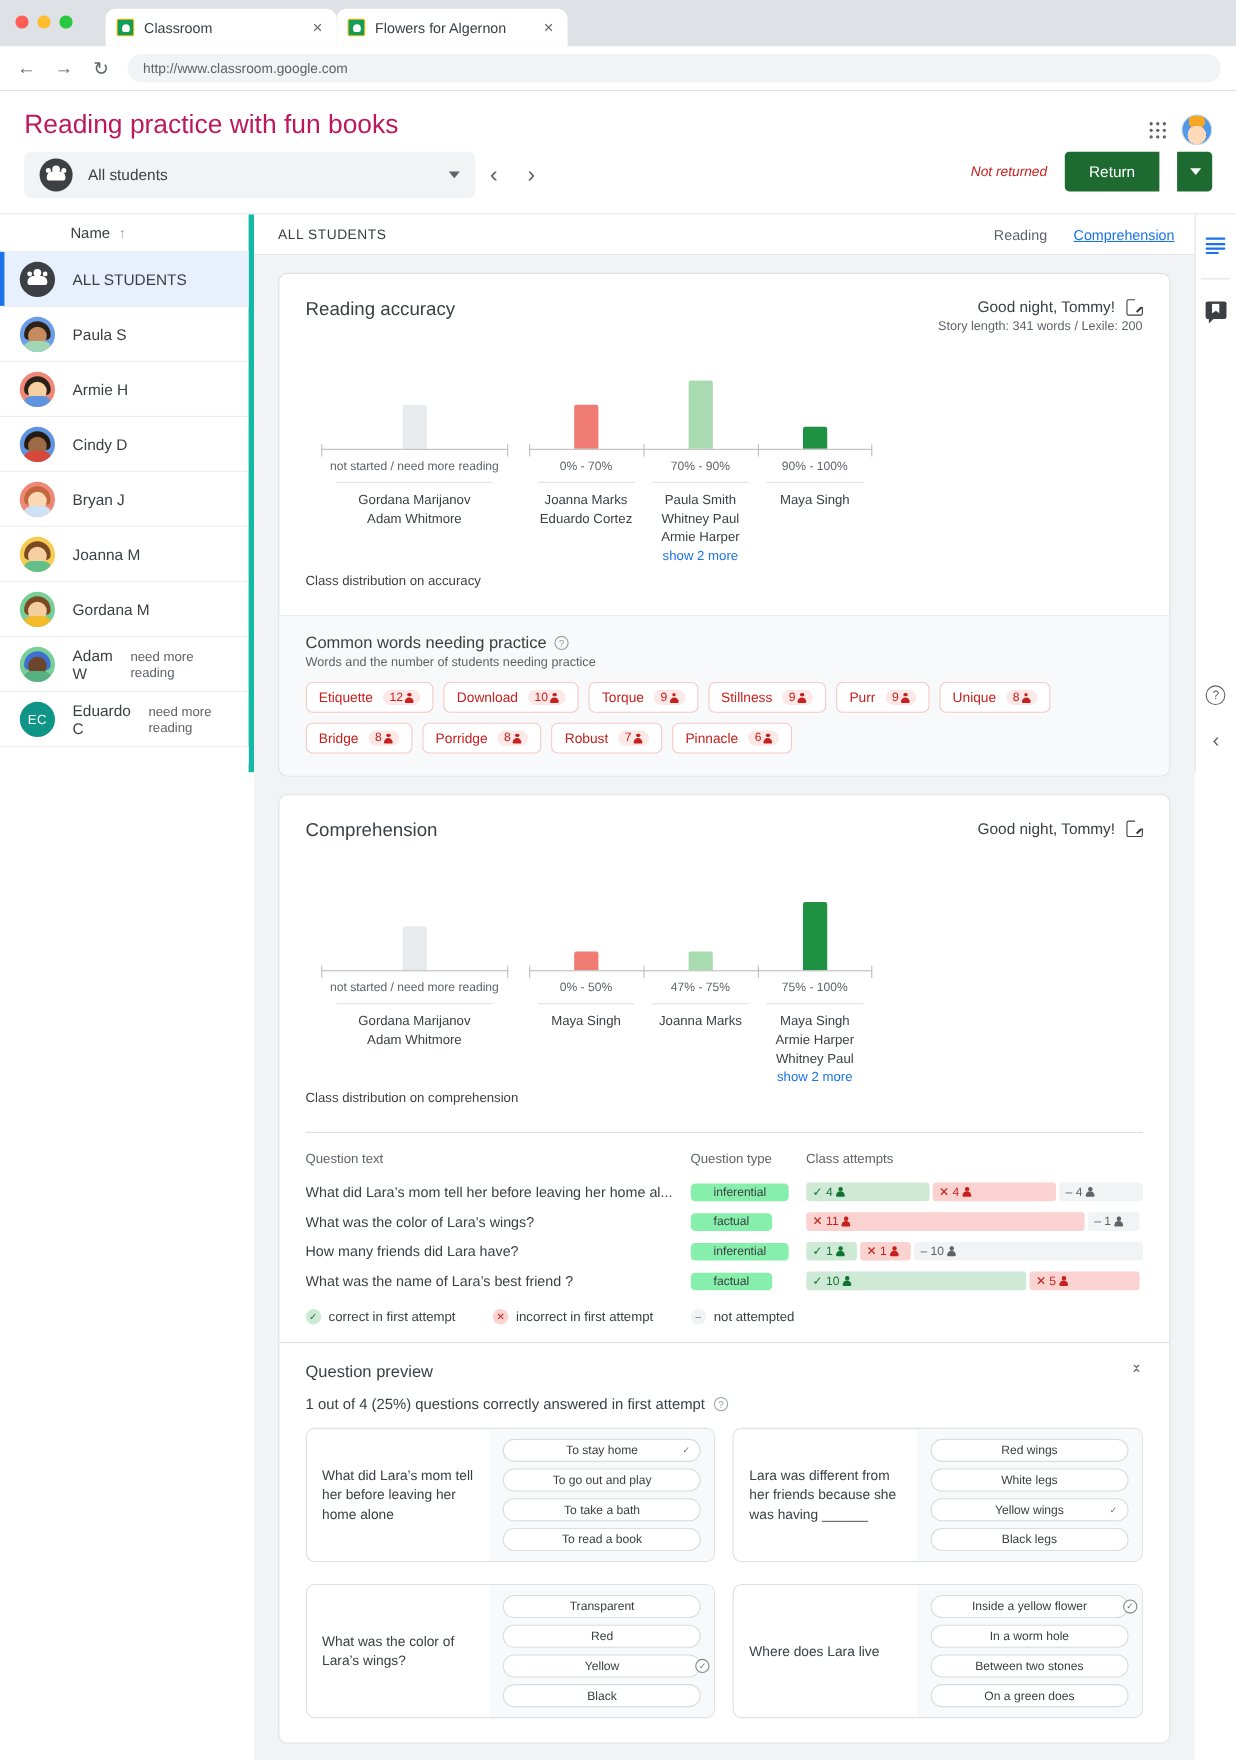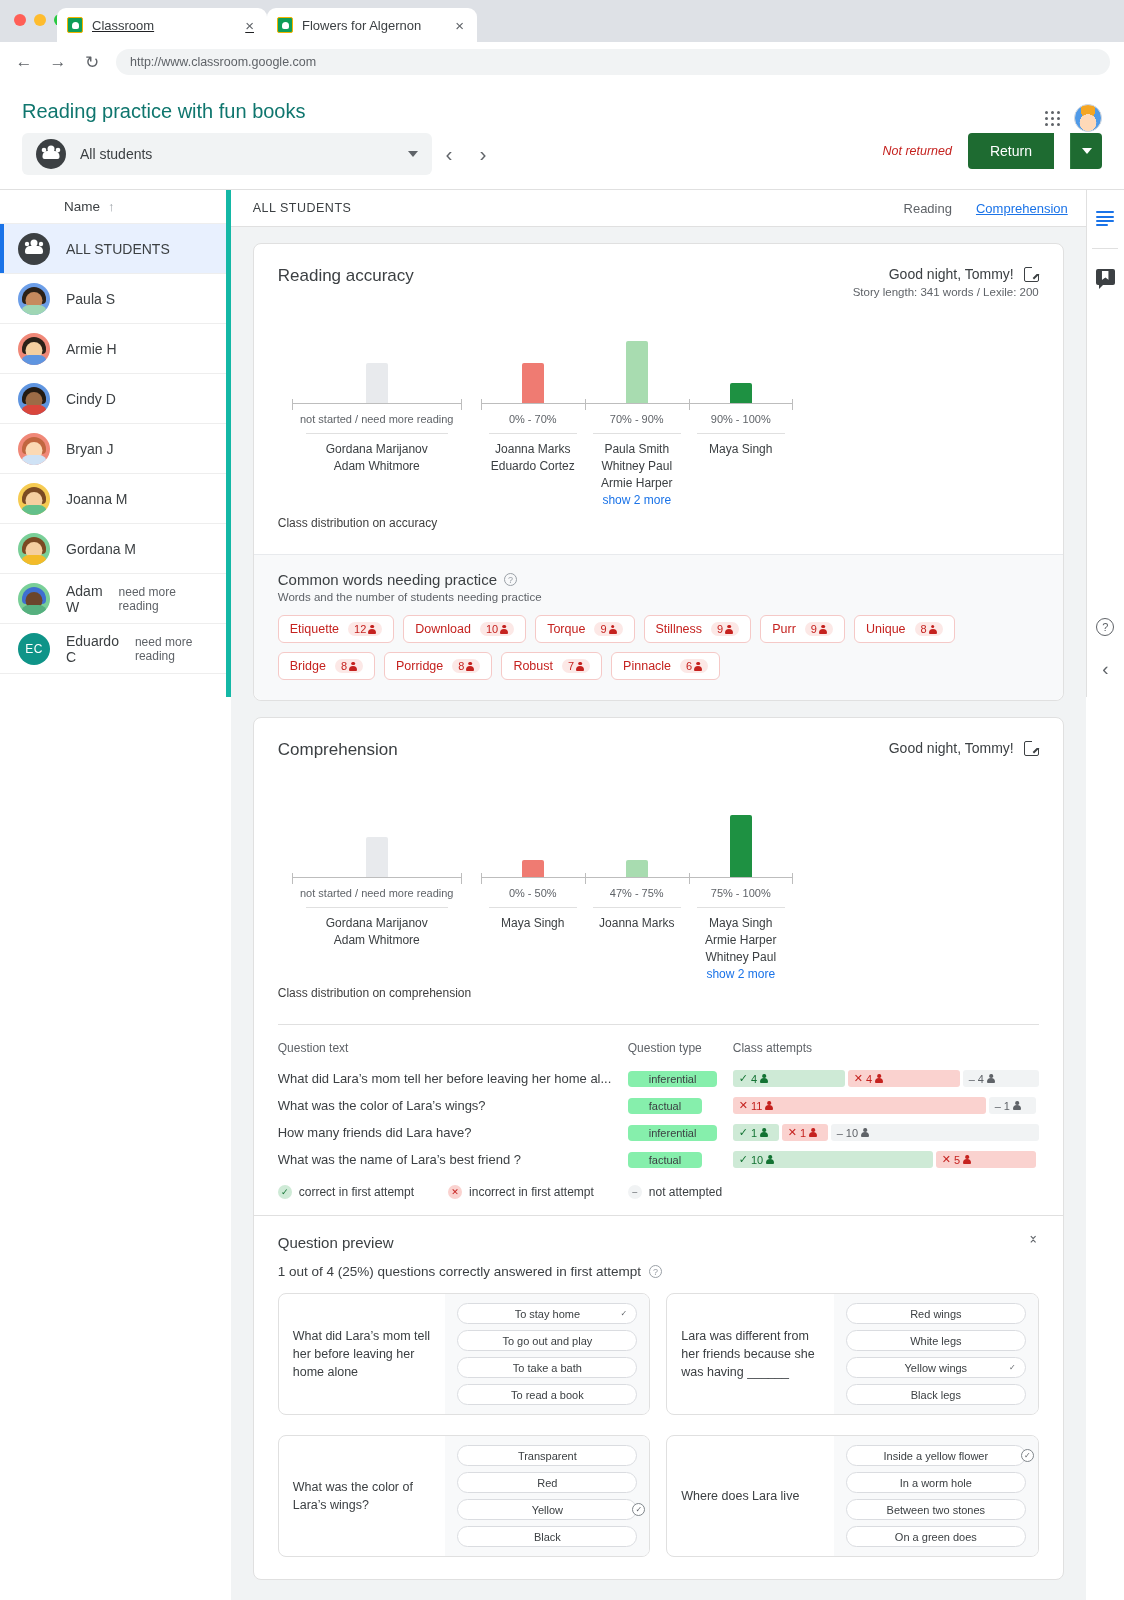--- a/index.html
+++ b/index.html
@@ -14,42 +14,42 @@
   
   .browser { width: 1124px; background: #dee1e6; }
   .tabstrip { height: 42px; display: flex; align-items: flex-end; padding-left: 10px; position: relative; }
   .traffic { position: absolute; left: 14px; top: 14px; display: flex; gap: 8px; }
   .dot { width: 12px; height: 12px; border-radius: 50%; }
   .dot.r { background: #ff5f57; } .dot.y { background: #febc2e; } .dot.g { background: #28c840; }
   .tab {
     height: 34px; width: 210px; background: #fff; border-radius: 9px 9px 0 0;
     display: flex; align-items: center; padding: 0 10px; gap: 9px; position: relative;
   }
-  .tab.first { margin-left: 47px; text-decoration: underline; }
+  .tab.first { margin-left: 86px; }
   .tab-fav {
     width: 16px; height: 16px; border-radius: 2px; background: #0f9d58;
     display: flex; align-items: center; justify-content: center; flex: none;
     border: 1.5px solid #f4b400;
   }
   .tab-fav i { display:block; width:7px; height:7px; border-radius:50% 50% 2px 2px; background:#fff; }
   .tab-title { font-size: 13px; color: #3c4043; white-space: nowrap; overflow: hidden; text-overflow: ellipsis; flex: 1; }
   .tab-x { font-size: 15px; color: #5f6368; line-height: 1; padding: 2px 3px; }
 
   .urlbar { height: 40px; background: #fff; display: flex; align-items: center; gap: 14px; padding: 0 14px; }
   .nav-ico { font-size: 17px; color: #5f6368; width: 20px; text-align: center; }
   .omnibox {
     flex: 1; height: 26px; background: #f1f3f4; border-radius: 13px;
     display: flex; align-items: center; padding: 0 14px;
     font-size: 12.5px; color: #5f6368;
   }
 
   
   .app { width: 1124px; background: #fff; }
   .app-top { padding: 18px 22px 0 22px; position: relative; }
-  .app-title { font-size: 20px; color: #0f766e; font-weight: 400; }
+  .app-title { font-size: 24px; color: #be185d; font-weight: 400; }
   .top-right-icons { position: absolute; right: 22px; top: 22px; display: flex; align-items: center; gap: 14px; }
   .grid-ico { display: grid; grid-template-columns: repeat(3,3px); grid-gap: 3px; }
   .grid-ico span { width: 3px; height: 3px; background: #5f6368; border-radius: 50%; }
   .avatar-top {
     width: 28px; height: 28px; border-radius: 50%;
     background: radial-gradient(circle at 50% 68%, #ffd9b8 0 38%, transparent 39%),
                 radial-gradient(circle at 50% 22%, #f5a623 0 30%, transparent 31%),
                 #4f9ae8;
     border: 1px solid #d7dade;
   }

